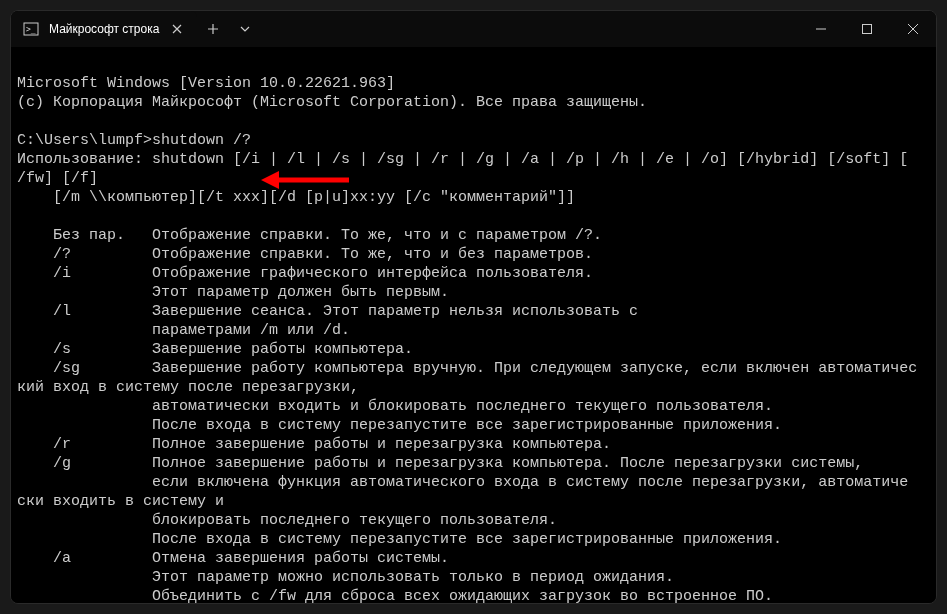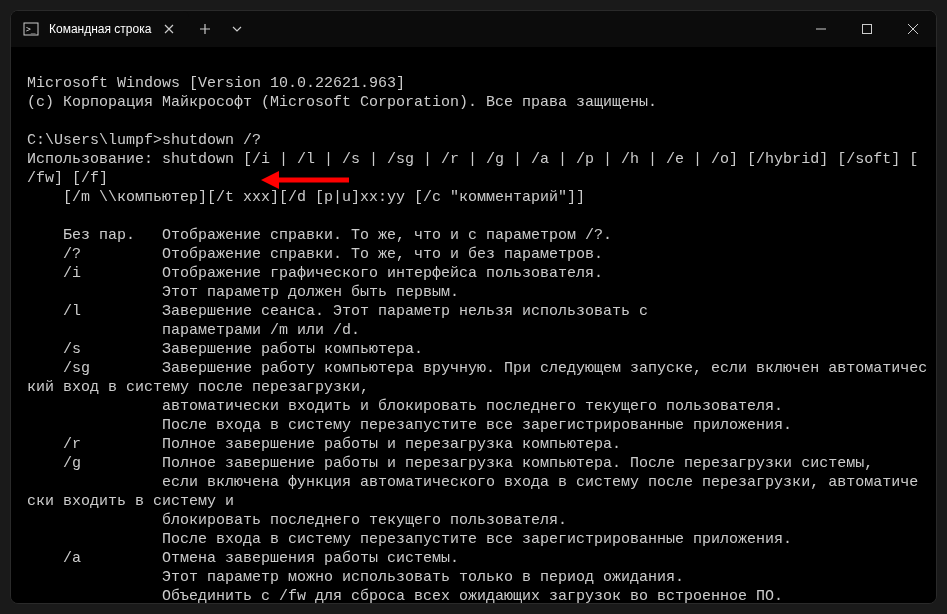--- a/index.html
+++ b/index.html
@@ -84,21 +84,21 @@
     justify-content: center;
     color: #ccc;
     cursor: pointer;
   }
   .terminal {
     flex: 1;
     background: #000000;
     color: #cccccc;
     font-size: 15px;
     line-height: 19px;
-    padding: 8px 16px;
+    padding: 8px 6px;
     white-space: pre;
     font-family: Consolas, "Courier New", monospace;
     overflow: hidden;
     position: relative;
   }
   .arrow {
     position: absolute;
     top: 121px;
     left: 250px;
     z-index: 10;
@@ -111,21 +111,21 @@
 <div class="window">
   <div class="titlebar">
     <div class="tabs">
       <div class="tab">
         <span class="tab-icon">
           <svg width="16" height="16" viewBox="0 0 16 16">
               <rect x="1" y="2" width="14" height="12" fill="none" stroke="#ccc" stroke-width="1"></rect>
               <text x="3" y="11" font-size="8" fill="#ccc" font-family="monospace">&gt;_</text>
             </svg>
         </span>
-        <span>Командная строка</span>
+        <span>Майкрософт строка</span>
         <span class="tab-close">
           <svg width="10" height="10" viewBox="0 0 10 10">
               <path d="M1 1 L9 9 M9 1 L1 9" stroke="#ccc" stroke-width="1.2"></path>
             </svg>
         </span>
       </div>
       <div class="new-tab">
         <svg width="10" height="10" viewBox="0 0 10 10">
             <path d="M5 0 V10 M0 5 H10" stroke="#ccc" stroke-width="1.2"></path>
           </svg>

